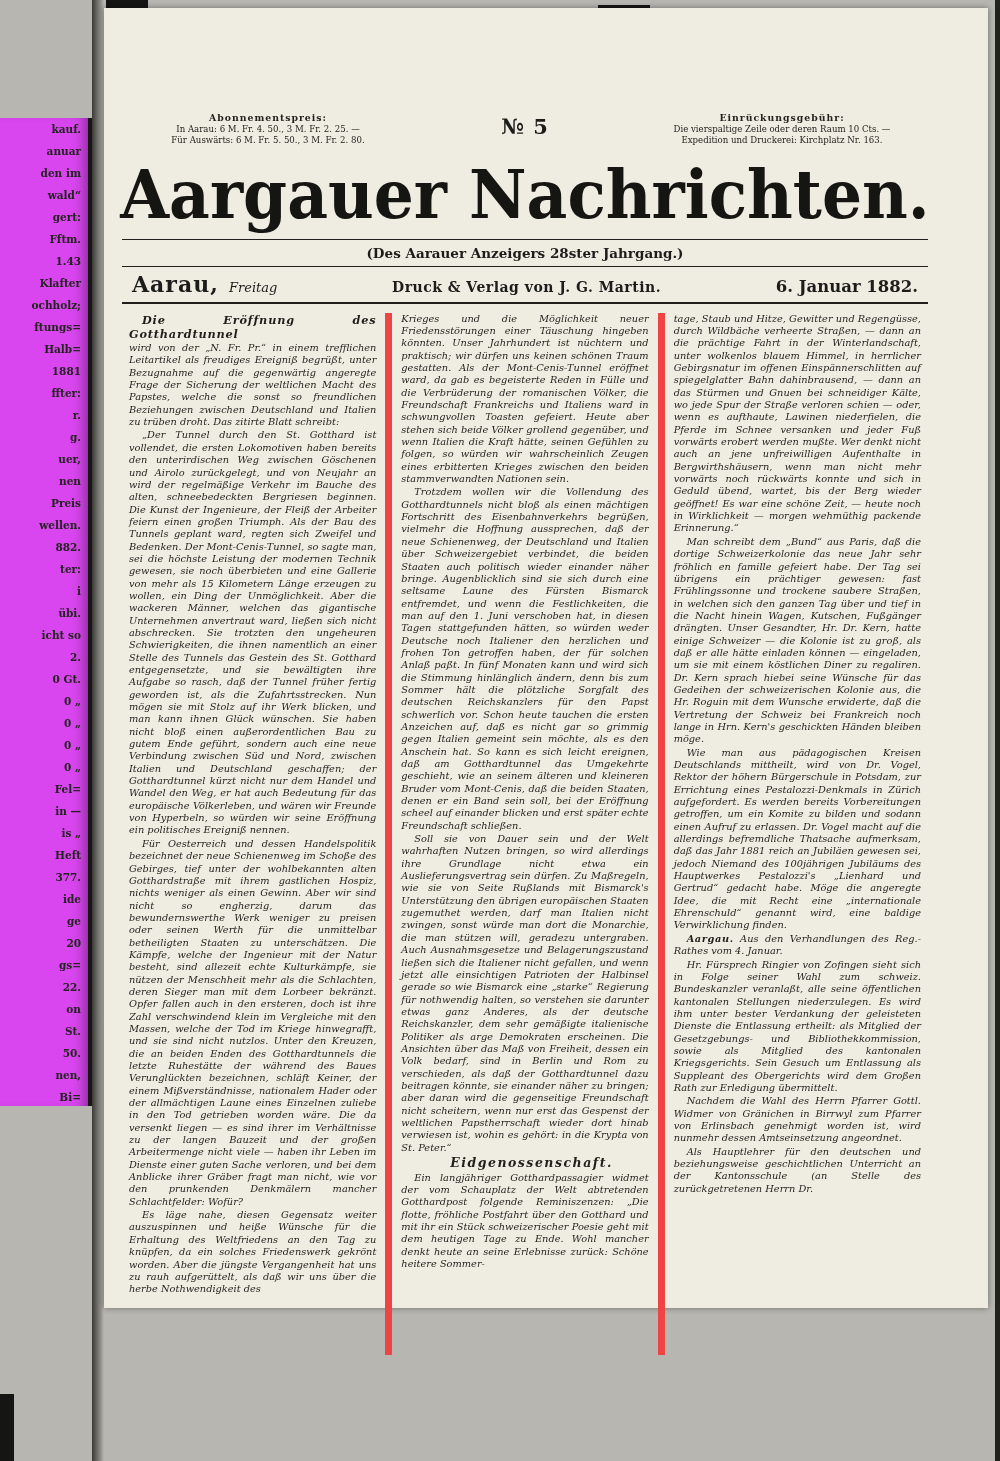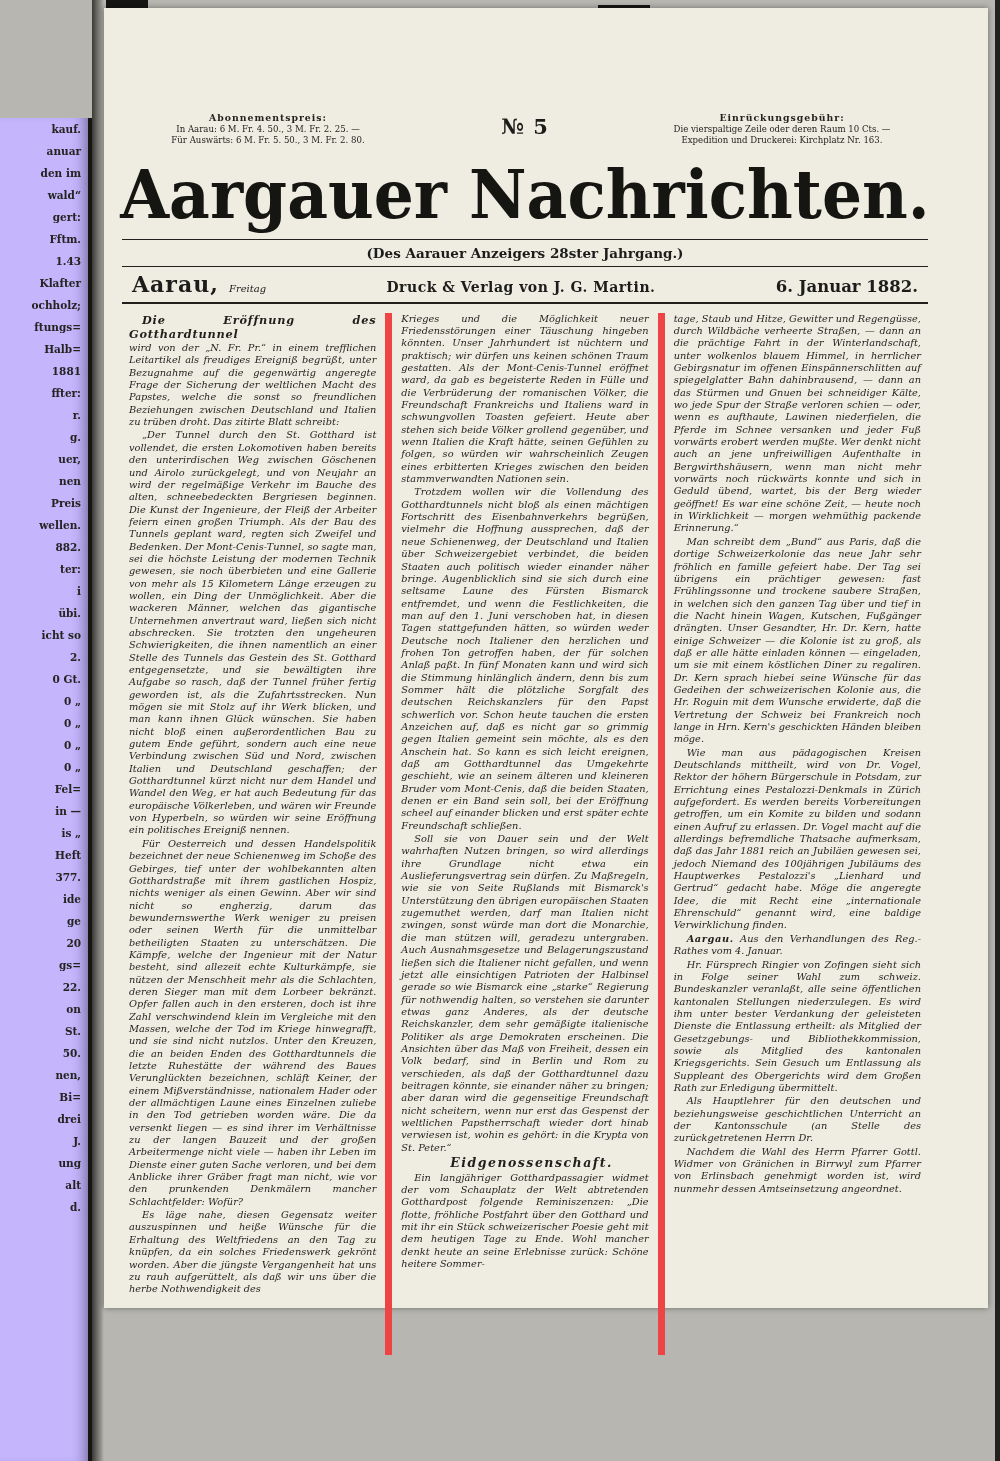--- a/index.html
+++ b/index.html
@@ -7,22 +7,22 @@
     width:1000px;height:1461px;position:relative;overflow:hidden;
     background:#b7b6b0;
     font-family:"DejaVu Serif","Liberation Serif",serif;
     color:#1c1c1a;
   }
   
   .artifact{position:absolute;background:#151513;}
   .right-edge{position:absolute;right:0;top:0;width:5px;height:100%;background:#21211f;}
   
   .left-strip{
-    position:absolute;left:0;top:118px;width:88px;height:1343px;
-    background:#c4b5fd;overflow:hidden;
+    position:absolute;left:0;top:118px;width:88px;height:988px;
+    background:#d946ef;overflow:hidden;
     border-right:4px solid #161614;
     box-shadow:inset -12px 0 14px -10px rgba(0,0,0,.45);
   }
   .left-strip .frag{
     text-align:right;padding-right:7px;font-weight:bold;
     font-size:10.5px;line-height:22px;white-space:nowrap;color:#23231f;
   }
   .gutter{
     position:absolute;left:92px;top:0;width:12px;height:100%;
     background:linear-gradient(to right,#3a3936,#8d8c86 70%,#b7b6b0);
@@ -44,21 +44,21 @@
     text-align:center;font-weight:bold;font-size:63px;line-height:1.05;
     margin:14px 0 12px 0;letter-spacing:0px;color:#151511;
     transform:scaleY(1.08);
   }
   .rule{border-top:1px solid #201f1b;margin:0 2px;}
   .rule.thick{border-top:2px solid #201f1b;}
   .np-subtitle{text-align:center;font-weight:bold;font-size:13.5px;padding:5px 0 5px 0;}
   .dateline{display:flex;justify-content:space-between;align-items:baseline;padding:4px 12px 5px 12px;}
   .dl-left{font-size:13px;}
   .dl-place{font-weight:bold;font-size:22px;letter-spacing:1px;}
-  .dl-day{font-style:italic;font-size:10px;margin-left:6px;}
+  .dl-day{font-style:italic;font-size:13px;margin-left:6px;}
   .dl-center{font-weight:bold;font-size:14px;letter-spacing:.5px;}
   .dl-right{font-weight:bold;font-size:16.5px;}
   
   .cols{display:flex;margin-top:9px;height:1042px;overflow:hidden;}
   .col{
     flex:1;padding:0 9px;overflow:hidden;text-align:justify;
     font-size:9.8px;line-height:1.26;color:#201f1b;font-style:italic;
   }
   .col + .col{border-left:7px solid #ef4444;}
   .col p{margin:0 0 1px 0;text-indent:13px;}
@@ -188,18 +188,18 @@
     </div>
 
     <div class="col">
       <p class="cont">tage, Staub und Hitze, Gewitter und Regengüsse, durch Wildbäche verheerte Straßen, — dann an die prächtige Fahrt in der Winterlandschaft, unter wolkenlos blauem Himmel, in herrlicher Gebirgsnatur im offenen Einspännerschlitten auf spiegelglatter Bahn dahinbrausend, — dann an das Stürmen und Gnuen bei schneidiger Kälte, wo jede Spur der Straße verloren schien — oder, wenn es aufthaute, Lawinen niederfielen, die Pferde im Schnee versanken und jeder Fuß vorwärts erobert werden mußte. Wer denkt nicht auch an jene unfreiwilligen Aufenthalte in Bergwirthshäusern, wenn man nicht mehr vorwärts noch rückwärts konnte und sich in Geduld übend, wartet, bis der Berg wieder geöffnet! Es war eine schöne Zeit, — heute noch in Wirklichkeit — morgen wehmüthig packende Erinnerung.“</p>
       <p>Man schreibt dem „Bund“ aus Paris, daß die dortige Schweizerkolonie das neue Jahr sehr fröhlich en famille gefeiert habe. Der Tag sei übrigens ein prächtiger gewesen: fast Frühlingssonne und trockene saubere Straßen, in welchen sich den ganzen Tag über und tief in die Nacht hinein Wagen, Kutschen, Fußgänger drängten. Unser Gesandter, Hr. Dr. Kern, hatte einige Schweizer — die Kolonie ist zu groß, als daß er alle hätte einladen können — eingeladen, um sie mit einem köstlichen Diner zu regaliren. Dr. Kern sprach hiebei seine Wünsche für das Gedeihen der schweizerischen Kolonie aus, die Hr. Roguin mit dem Wunsche erwiderte, daß die Vertretung der Schweiz bei Frankreich noch lange in Hrn. Kern's geschickten Händen bleiben möge.</p>
       <p>Wie man aus pädagogischen Kreisen Deutschlands mittheilt, wird von Dr. Vogel, Rektor der höhern Bürgerschule in Potsdam, zur Errichtung eines Pestalozzi-Denkmals in Zürich aufgefordert. Es werden bereits Vorbereitungen getroffen, um ein Komite zu bilden und sodann einen Aufruf zu erlassen. Dr. Vogel macht auf die allerdings befremdliche Thatsache aufmerksam, daß das Jahr 1881 reich an Jubiläen gewesen sei, jedoch Niemand des 100jährigen Jubiläums des Hauptwerkes Pestalozzi's „Lienhard und Gertrud“ gedacht habe. Möge die angeregte Idee, die mit Recht eine „internationale Ehrenschuld“ genannt wird, eine baldige Verwirklichung finden.</p>
       <p>
         <span class="lead-bold">Aargau.</span><span> Aus den Verhandlungen des Reg.-Rathes vom 4. Januar.</span>
       </p>
       <p>Hr. Fürsprech Ringier von Zofingen sieht sich in Folge seiner Wahl zum schweiz. Bundeskanzler veranlaßt, alle seine öffentlichen kantonalen Stellungen niederzulegen. Es wird ihm unter bester Verdankung der geleisteten Dienste die Entlassung ertheilt: als Mitglied der Gesetzgebungs- und Bibliothekkommission, sowie als Mitglied des kantonalen Kriegsgerichts. Sein Gesuch um Entlassung als Suppleant des Obergerichts wird dem Großen Rath zur Erledigung übermittelt.</p>
+      <p>Nachdem die Wahl des Herrn Pfarrer Gottl. Widmer von Gränichen in Birrwyl zum Pfarrer von Erlinsbach genehmigt worden ist, wird nunmehr dessen Amtseinsetzung angeordnet.</p>
       <p>Als Hauptlehrer für den deutschen und beziehungsweise geschichtlichen Unterricht an der Kantonsschule (an Stelle des zurückgetretenen Herrn Dr.</p>
-      <p>Nachdem die Wahl des Herrn Pfarrer Gottl. Widmer von Gränichen in Birrwyl zum Pfarrer von Erlinsbach genehmigt worden ist, wird nunmehr dessen Amtseinsetzung angeordnet.</p>
     </div>
 
   </div>
 </div>
 
 </body></html>

